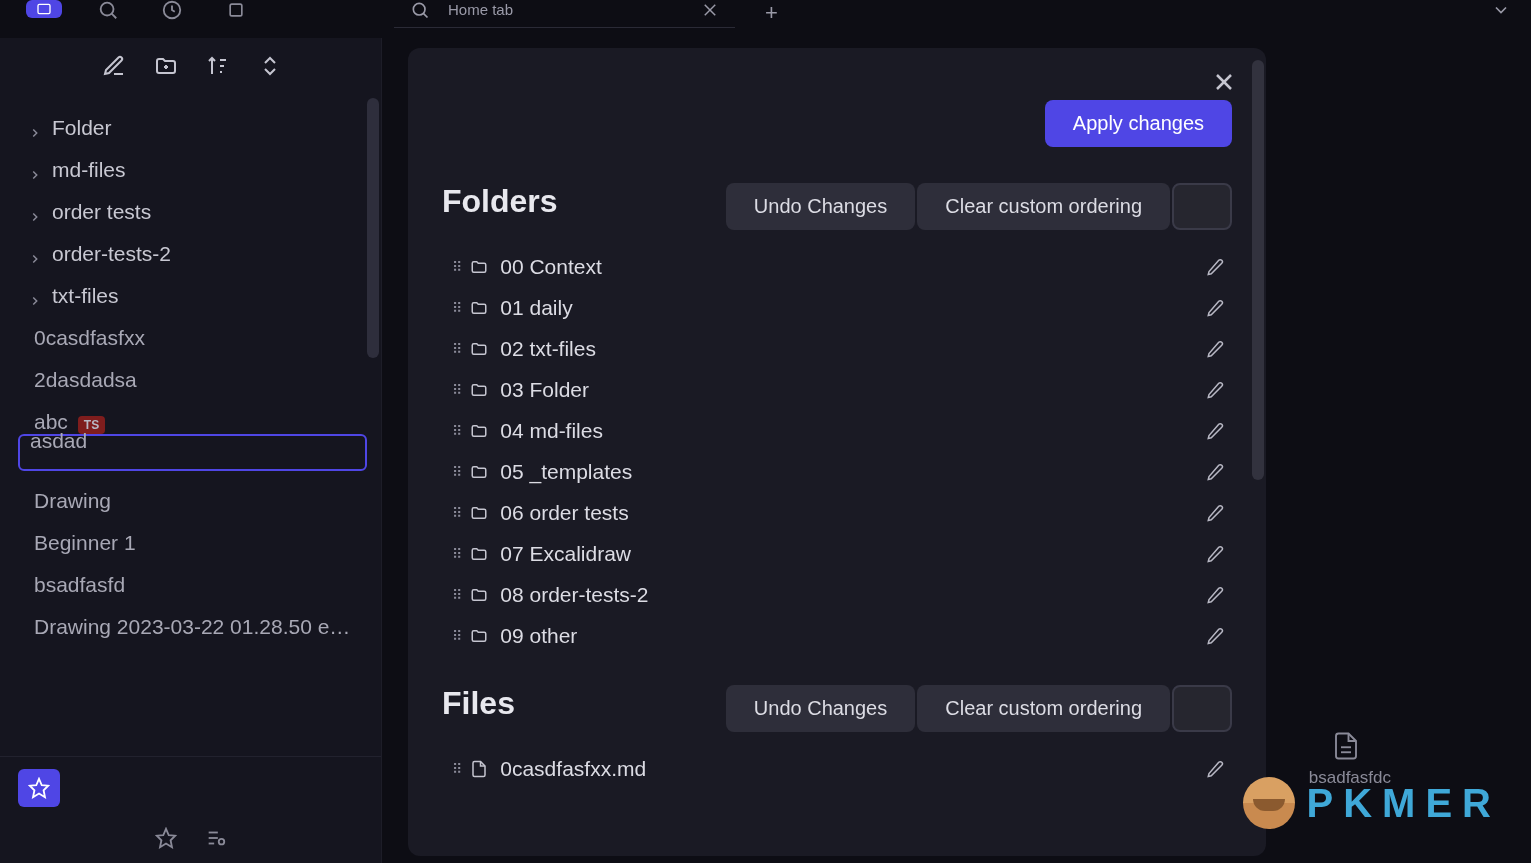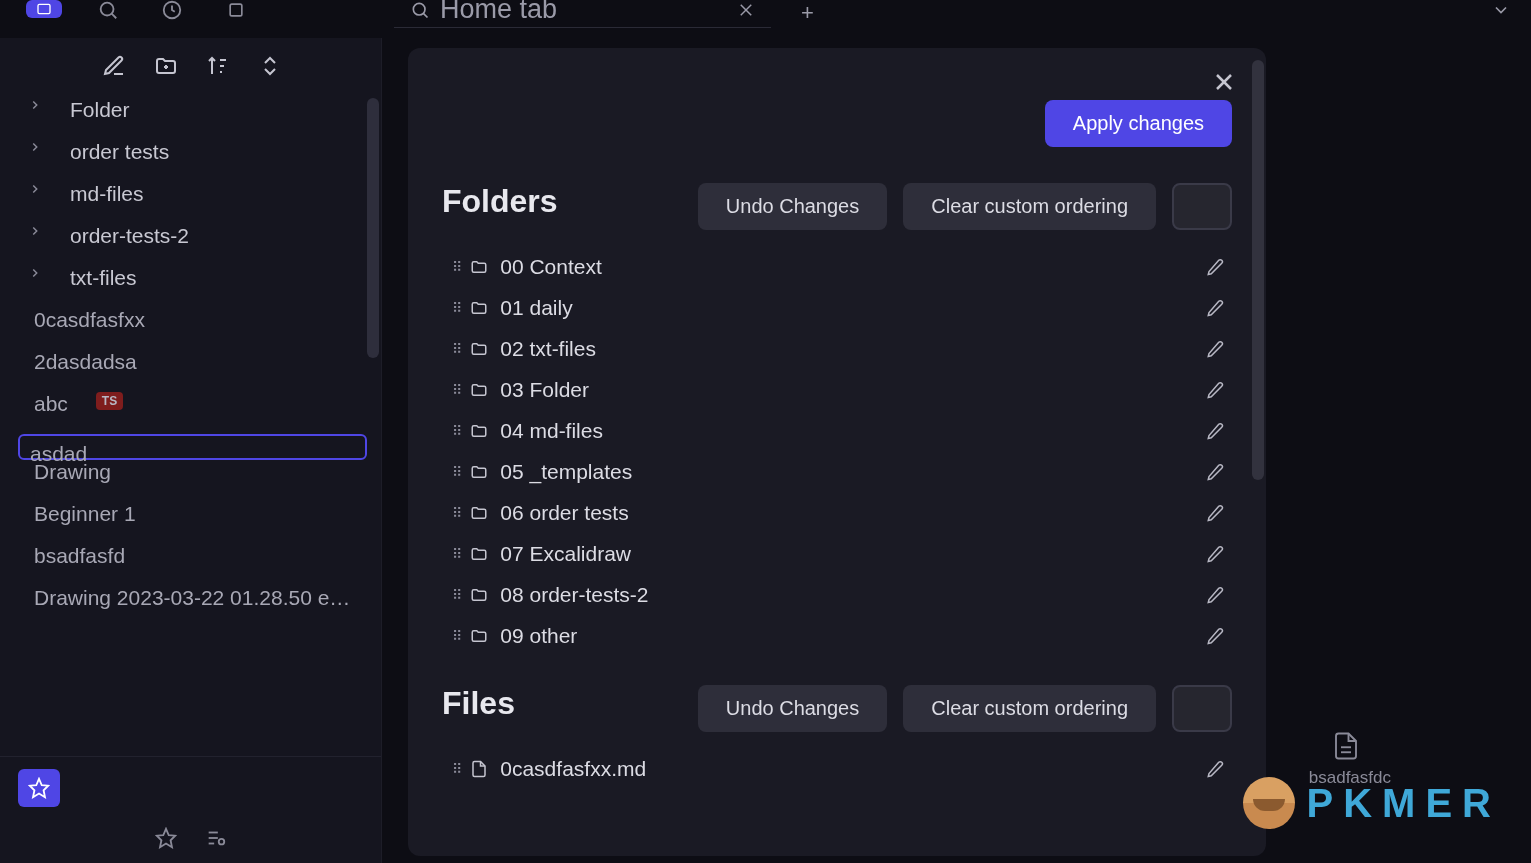--- a/index.html
+++ b/index.html
@@ -6,36 +6,36 @@
 body { font-family:-apple-system,BlinkMacSystemFont,"Segoe UI",sans-serif; background:#0d0d14; color:#d4d4d8; width:1531px; height:863px; overflow:hidden; position:relative; }
 
 
 .top-rail { position:absolute; top:0; left:0; right:0; height:25px; display:flex; align-items:flex-start; }
 .top-rail .left { display:flex; gap:28px; padding-left:26px; }
 .top-rail .ic { width:36px; height:20px; display:flex; align-items:center; justify-content:center; color:#8a8a98; }
 .top-rail .ic.active { background:#4f46e5; border-radius:6px; color:#fff; padding:2px 8px; height:18px; }
 
 
 .tabbar { position:absolute; top:0; left:394px; right:0; height:32px; display:flex; align-items:flex-start; }
-.tab { display:flex; align-items:center; gap:10px; padding:0 16px 8px 16px; border-bottom:1px solid #2a2a36; height:28px; font-size:27px; color:#9a9aa8; }
+.tab { display:flex; align-items:center; gap:18px; padding:0 16px 8px 16px; border-bottom:1px solid #2a2a36; height:28px; font-size:15px; color:#9a9aa8; }
 .tab .ic { color:#9a9aa8; }
 .tab-x { margin-left:170px; color:#9a9aa8; }
 .tab-plus { margin-left:30px; color:#9a9aa8; font-size:22px; }
 .tab-caret { position:absolute; right:20px; top:0; color:#9a9aa8; }
 
 
 .sidebar { position:absolute; left:0; top:38px; width:382px; height:calc(100% - 38px); background:#15151f; border-right:1px solid #1d1d28; display:flex; flex-direction:column; }
 .side-toolbar { display:flex; gap:30px; justify-content:center; padding:16px 0 22px; color:#c5c5d0; }
 .side-toolbar .ic { width:22px; height:22px; }
 .tree { flex:1; overflow:hidden; padding-left:28px; padding-right:14px; }
-.tree-item { display:flex; align-items:flex-start; gap:28px; height:42px; font-size:21px; color:#a8a8b5; }
+.tree-item { display:flex; align-items:flex-end; gap:10px; height:42px; font-size:21px; color:#a8a8b5; }
 .tree-item.folder { color:#c8c8d2; }
 .tree-item .chev { width:14px; color:#8a8a98; }
 .tree-item.file { padding-left:6px; }
-.tree-item.sel { border:2px solid #4f46e5; border-radius:6px; padding:6px 10px; margin-left:-10px; height:26px; }
+.tree-item.sel { border:2px solid #4f46e5; border-radius:6px; padding:16px 10px; margin-left:-10px; height:37px; }
 .badge { background:#7f1d1d; color:#b8b8c4; font-size:12px; font-weight:600; padding:2px 6px; border-radius:4px; }
 
 .side-scroll { position:absolute; right:2px; top:60px; width:12px; height:260px; background:#2e2e3c; border-radius:6px; }
 
 .side-bottom { border-top:1px solid #22222e; padding:12px 18px; display:flex; flex-direction:column; gap:20px; }
 .star-btn { background:#4f46e5; width:42px; height:38px; border-radius:6px; display:flex; align-items:center; justify-content:center; color:#fff; }
 .bottom-row { display:flex; gap:28px; justify-content:center; color:#8a8a98; padding-bottom:2px; }
 
 
 .main { position:absolute; left:394px; top:40px; right:0; bottom:0; background:#0d0d14; }
@@ -43,21 +43,21 @@
 .modal-inner { padding:0 34px; height:100%; overflow:hidden; }
 .modal-title { font-size:29px; font-weight:600; color:#e8e8ee; }
 .modal-x { position:absolute; top:22px; right:30px; color:#c5c5d0; font-size:22px; }
 .apply-row { display:flex; justify-content:flex-end; margin-top:26px; margin-bottom:36px; padding-right:0; }
 .btn { background:#2e2e3a; color:#dcdce4; border:none; padding:12px 28px; border-radius:8px; font-size:20px; cursor:pointer; }
 .btn-primary { background:#4f46e5; color:#fff; }
 .btn-icon { background:#26262f; border:2px solid #3a3a48; width:52px; display:flex; align-items:center; justify-content:center; }
 
 .section-head { display:flex; align-items:flex-start; justify-content:space-between; margin-bottom:18px; }
 .section-head h2 { font-size:32px; font-weight:700; color:#e8e8ee; }
-.section-head .btns { display:flex; gap:16px; }
+.section-head .btns { display:flex; gap:2px; }
 
 .item-list { display:flex; flex-direction:column; gap:3px; margin-bottom:30px; }
 .li { display:flex; align-items:center; height:38px; font-size:21px; color:#dcdce4; padding-left:10px; }
 .li .grip { color:#8a8a98; margin-right:10px; font-size:14px; letter-spacing:-2px; }
 .li .foic { color:#c5c5d0; margin-right:12px; }
 .li .pen { margin-left:auto; color:#b8b8c4; margin-right:8px; }
 
 .modal-scroll { position:absolute; right:2px; top:12px; width:12px; height:420px; background:#32323e; border-radius:6px; }
 
 
@@ -163,29 +163,29 @@
           </svg>
         </span>
         <span>Folder</span>
       </div>
       <div class="tree-item folder">
         <span class="chev">
           <svg width="14" height="14" viewBox="0 0 24 24" fill="none" stroke="currentColor" stroke-width="2.5">
             <polyline points="9 6 15 12 9 18"></polyline>
           </svg>
         </span>
-        <span>order tests</span>
+        <span>md-files</span>
       </div>
       <div class="tree-item folder">
         <span class="chev">
           <svg width="14" height="14" viewBox="0 0 24 24" fill="none" stroke="currentColor" stroke-width="2.5">
             <polyline points="9 6 15 12 9 18"></polyline>
           </svg>
         </span>
-        <span>md-files</span>
+        <span>order tests</span>
       </div>
       <div class="tree-item folder">
         <span class="chev">
           <svg width="14" height="14" viewBox="0 0 24 24" fill="none" stroke="currentColor" stroke-width="2.5">
             <polyline points="9 6 15 12 9 18"></polyline>
           </svg>
         </span>
         <span>order-tests-2</span>
       </div>
       <div class="tree-item folder">

